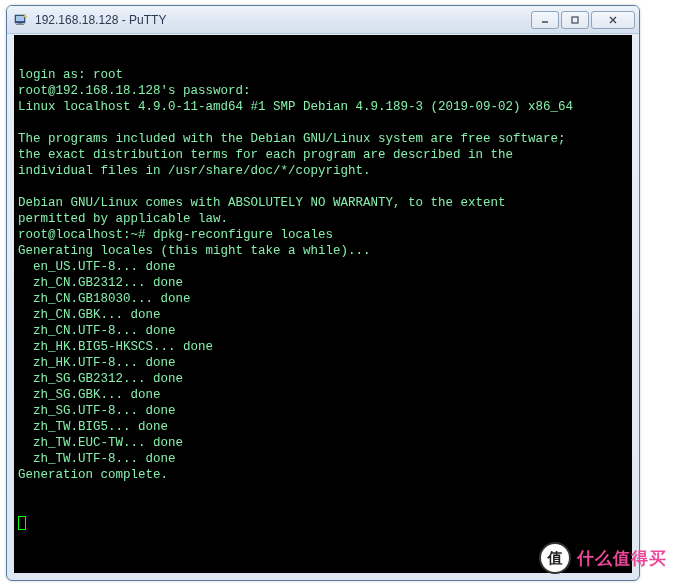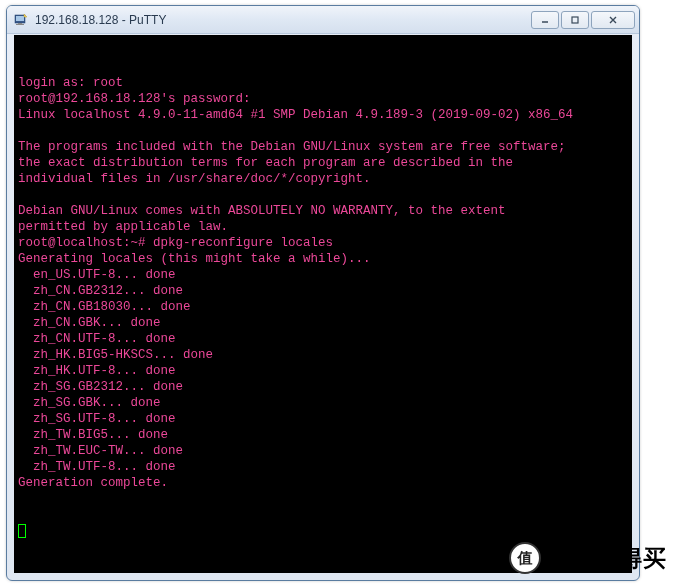--- a/index.html
+++ b/index.html
@@ -68,25 +68,25 @@
     .win-btn.close {
       width: 44px;
     }
     .terminal {
       position: absolute;
       left: 7px;
       top: 29px;
       right: 7px;
       bottom: 7px;
       background: #000;
-      color: #ec4899;
+      color: #86efac;
       font-family: "Consolas", "Courier New", monospace;
       font-size: 12.5px;
       line-height: 16px;
-      padding: 8px 2px 2px 4px;
+      padding: 0 2px 2px 4px;
       overflow: hidden;
       white-space: pre;
     }
     .term-line {
       white-space: pre-wrap;
       word-break: break-all;
     }
     .cursor {
       display: inline-block;
       width: 8px;
@@ -112,23 +112,23 @@
       background: #fff;
       border: 2px solid #333;
       display: flex;
       align-items: center;
       justify-content: center;
       font-size: 15px;
       font-weight: bold;
       color: #222;
     }
     .wm-text {
-      font-size: 23px;
+      font-size: 17px;
       font-weight: 600;
-      color: #000000;
+      color: #ec4899;
       letter-spacing: 1px;
       font-family: Liberation Sans, sans-serif;
     }
   </style>
 </head>
 <body>
 
 <div class="window">
   <div class="titlebar">
     <span class="app-icon">

